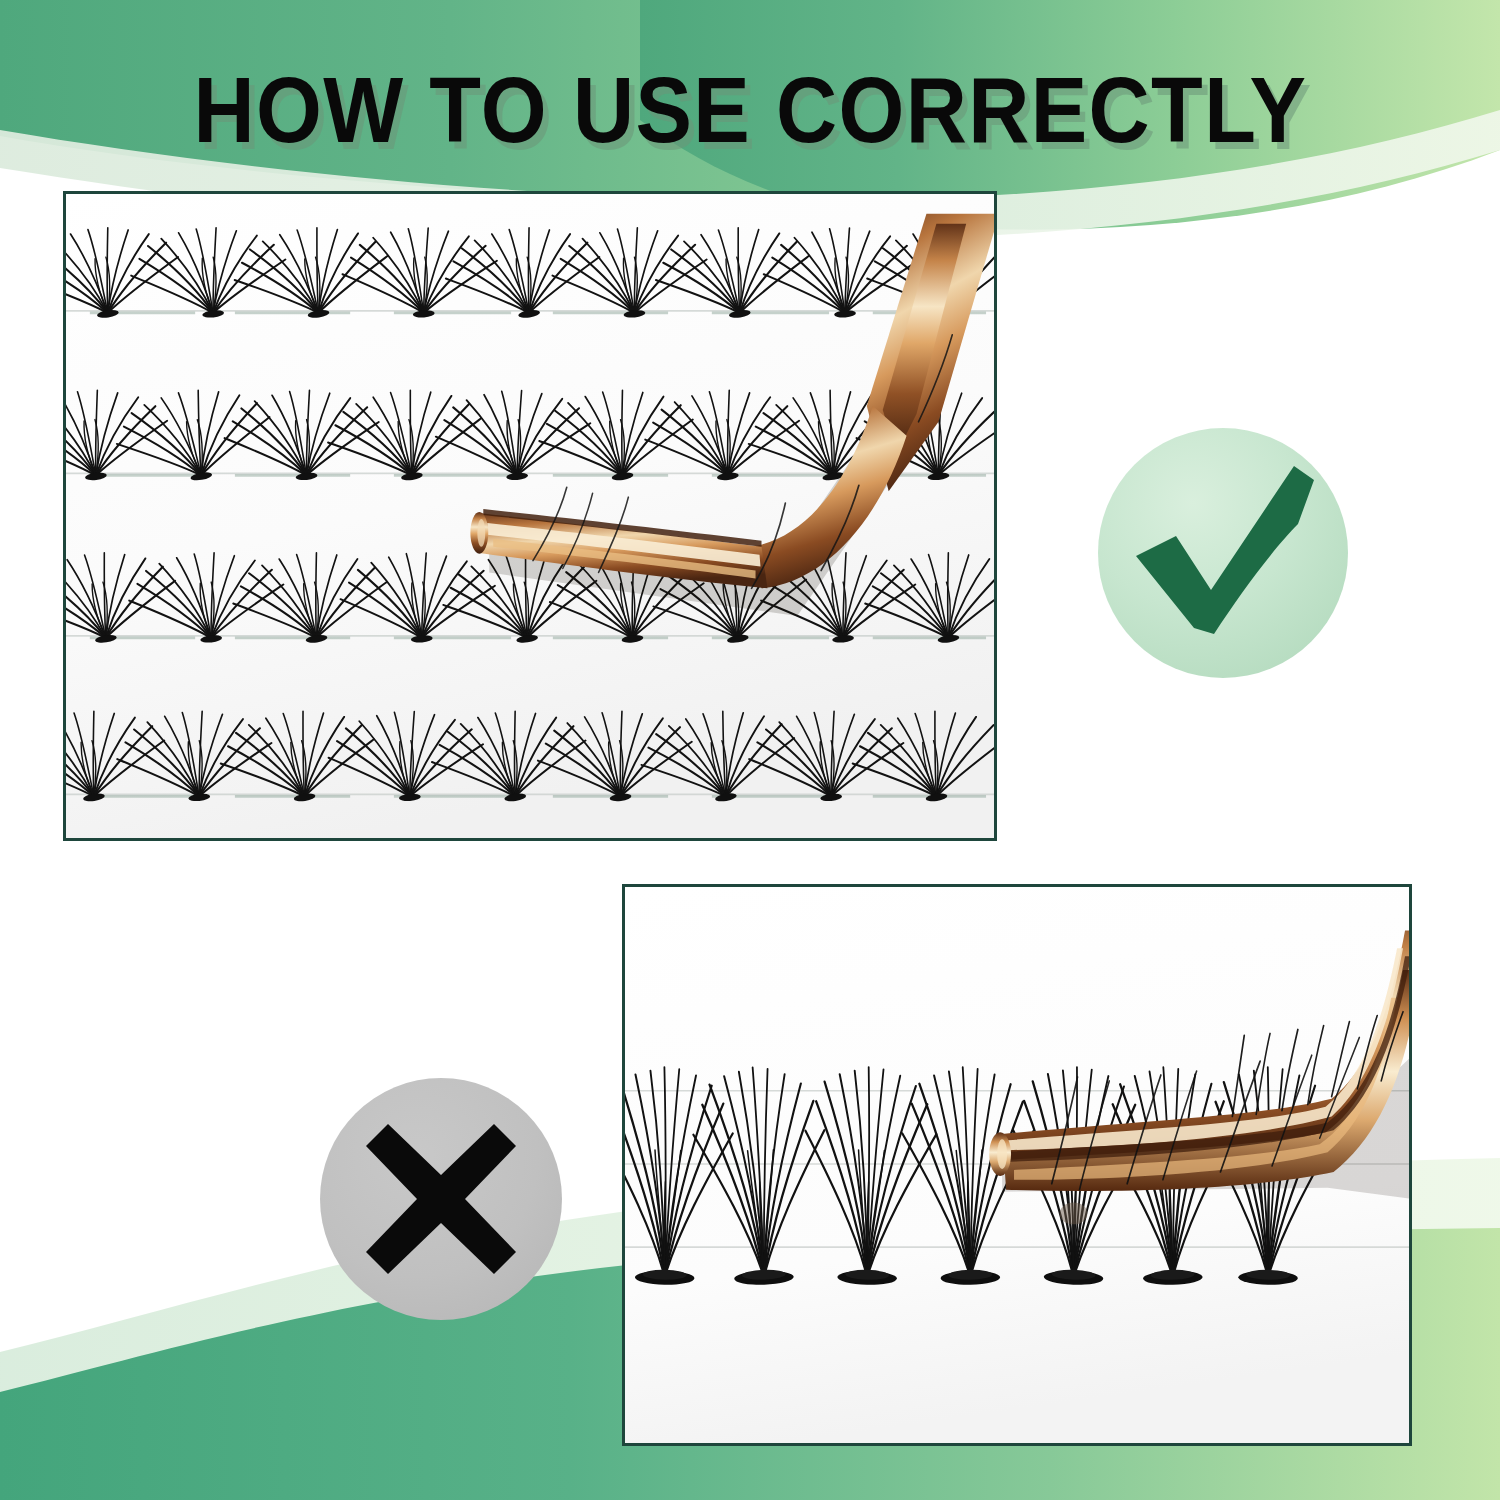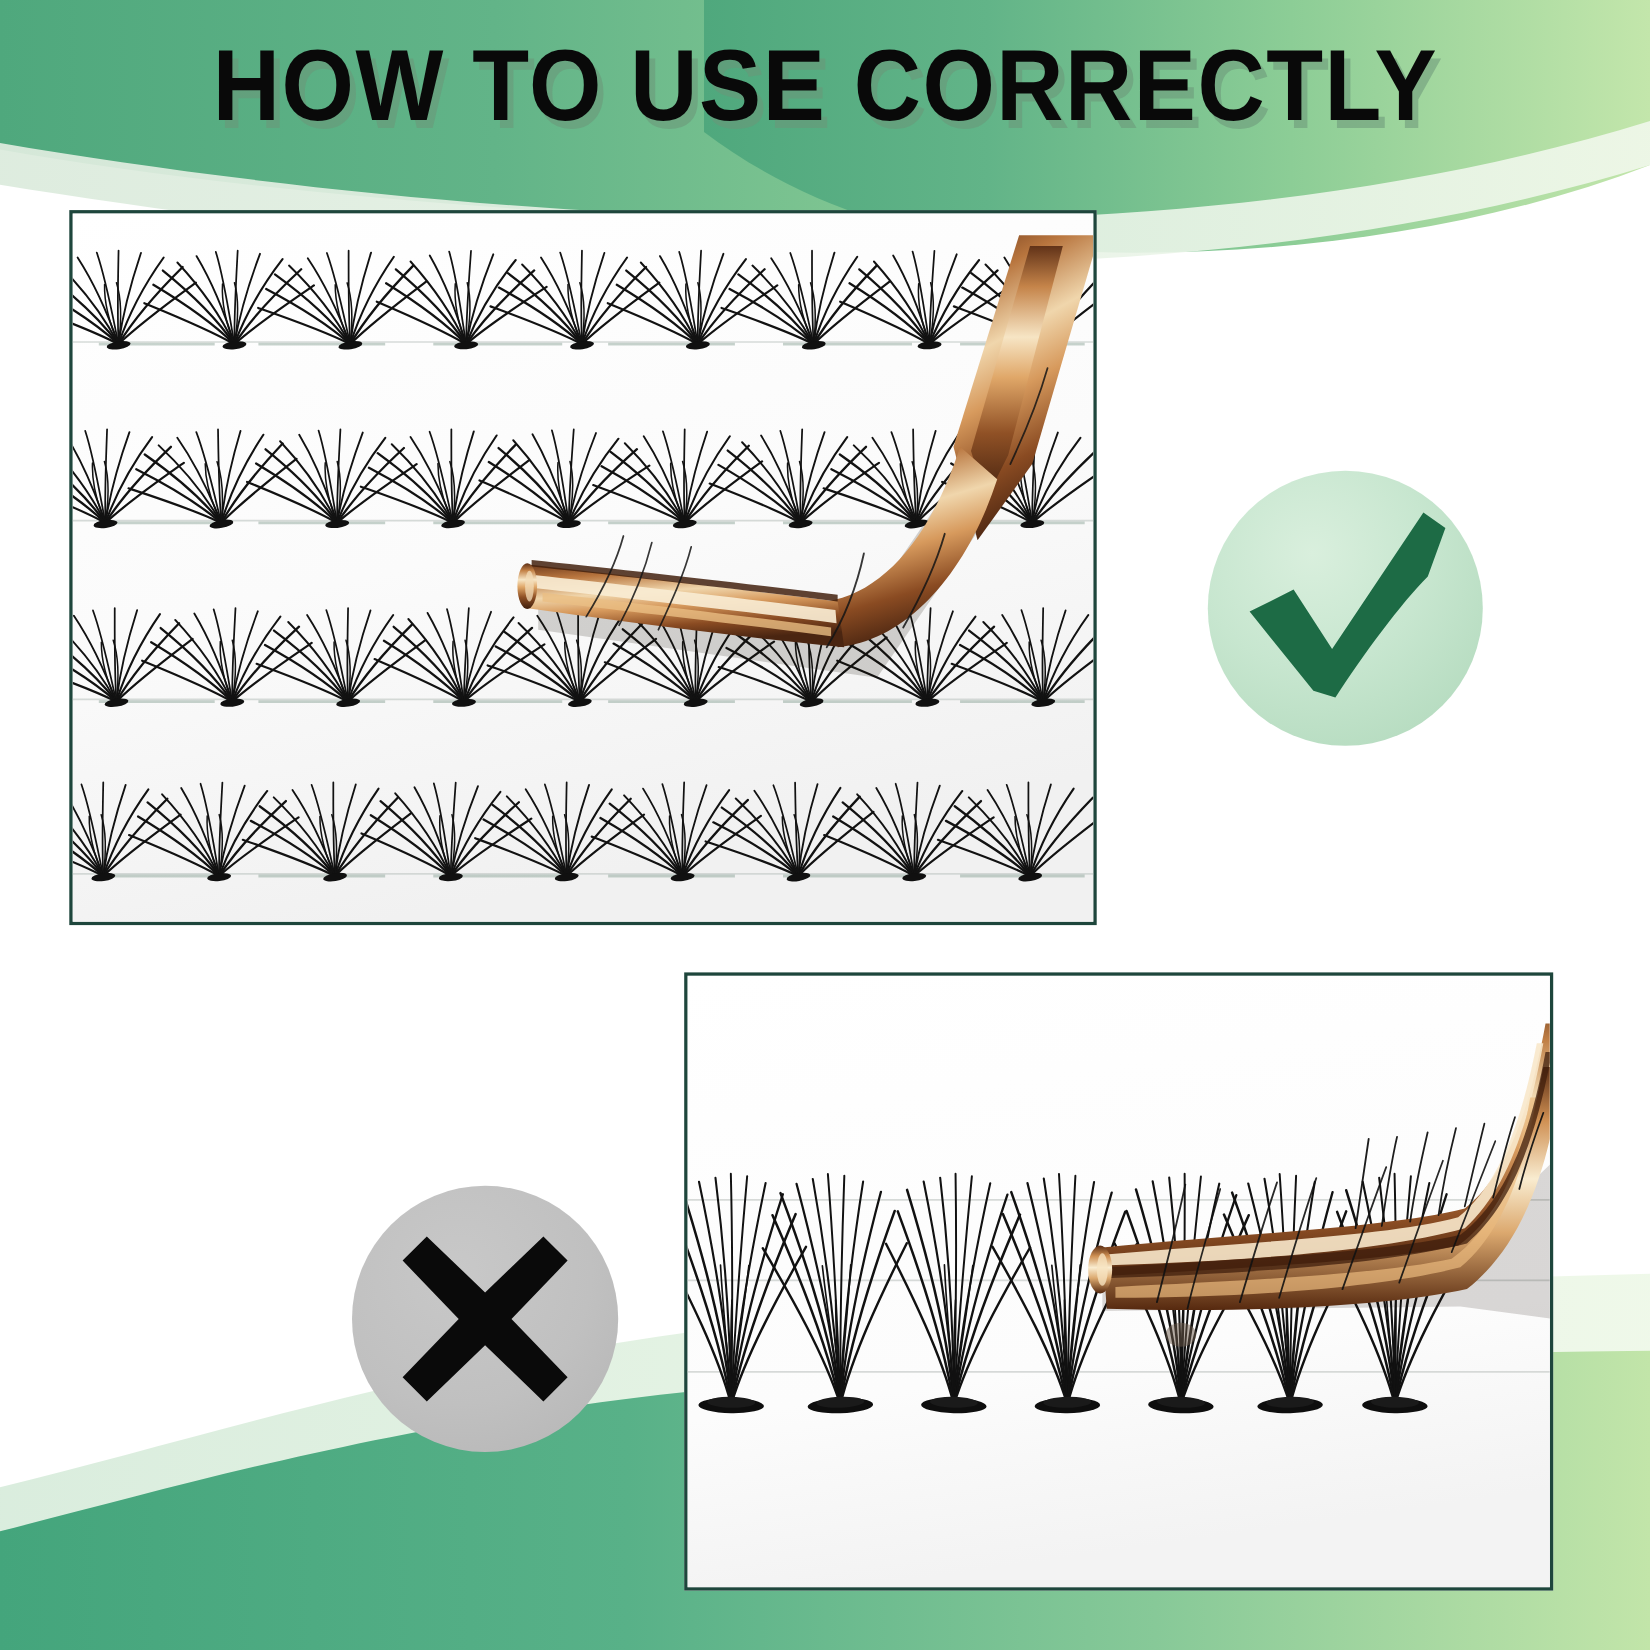--- a/index.html
+++ b/index.html
@@ -22,21 +22,21 @@
   .bg-layer {
     position: absolute;
     left: 0; top: 0;
     width: 1500px; height: 1500px;
     pointer-events: none;
   }
 
   
   #title-wrap {
     position: absolute;
-    left: 0; top: 28px;
+    left: 0; top: 60px;
     width: 1500px;
     text-align: center;
     z-index: 6;
   }
   #page-title {
     display: inline-block;
     font-family: "Liberation Sans Narrow", "Liberation Sans", sans-serif;
     font-weight: bold;
     font-size: 92px;
     line-height: 100px;

